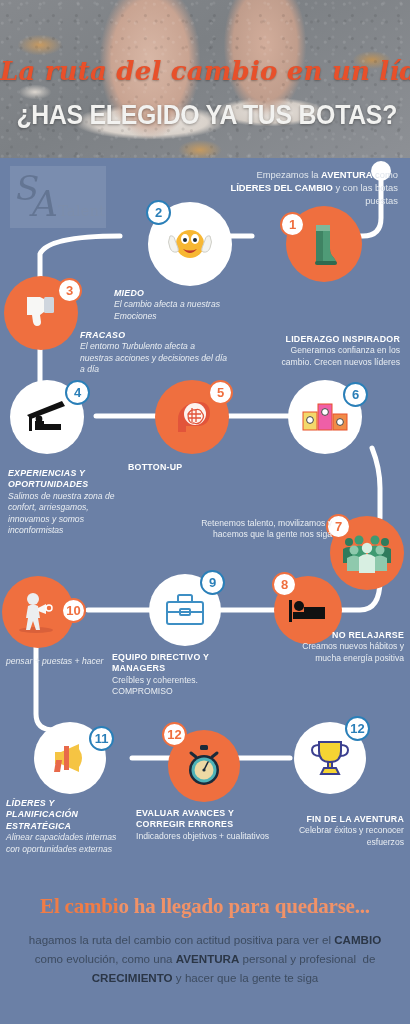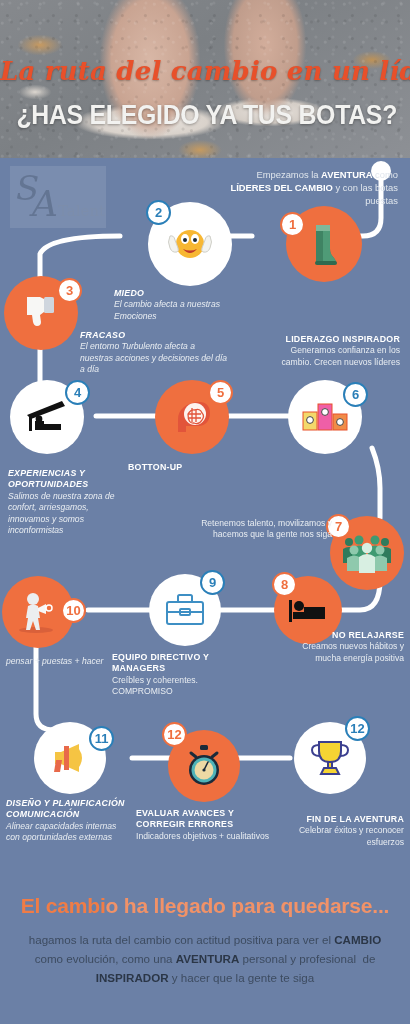--- a/index.html
+++ b/index.html
@@ -61,21 +61,21 @@
   .cap.l{text-align:left;font-style:italic;}
   .cap.c{text-align:left;}
 
   .intro{position:absolute;right:12px;top:10px;width:168px;text-align:right;
     font-size:9.4px;line-height:13px;color:#dfe5ec;z-index:5;}
   .intro b{color:#ffffff;}
 
   
   .footer{position:absolute;left:0;top:888px;width:410px;height:136px;}
   .f1{position:absolute;left:0;right:0;top:6px;text-align:center;
-      font-size:21px;font-weight:bold;color:#f19268;letter-spacing:-.2px;white-space:nowrap;}
+      font-size:21px;font-weight:bold;color:#f19268;letter-spacing:-.2px;white-space:nowrap;font-family:Liberation Serif, serif;}
   .f1 .strong{color:#f07c46;}
   .fbody{position:absolute;left:14px;right:14px;top:42px;text-align:center;
       font-size:11.6px;line-height:19px;color:#3d4b60;}
   .fbody b{color:#2b3647;}
 </style>
 </head>
 <body>
 
 <div class="hero">
   <div class="hero-photo"></div>
@@ -292,21 +292,21 @@
   <div class="node white" style="left:34px;top:564px;width:72px;height:72px;z-index:4">
     <svg width="46" height="34" viewBox="0 0 46 34">
       <path d="M8 11 h6 l18-8 0 28 -18-8 -6 0z" fill="#f5c443"></path>
       <rect x="17" y="5" width="5" height="24" fill="#e8694a"></rect>
       <path d="M9 19 l-2 12 6 0 2-12z" fill="#e8694a"></path>
       <path d="M32 8 q6 9 0 18z" fill="#f5c443"></path>
     </svg>
     <div class="badge blue" style="right:-8px;top:4px">11</div>
   </div>
   <div class="cap l" style="left:6px;top:640px;width:120px">
-    <b>DISEÑO Y PLANIFICACIÓN COMUNICACIÓN</b>
+    <b>LÍDERES Y PLANIFICACIÓN ESTRATÉGICA</b>
     <span>Alinear capacidades internas con oportunidades externas</span>
   </div>
 
   <div class="node orange" style="left:168px;top:572px;width:72px;height:72px;z-index:4">
     <svg width="42" height="44" viewBox="0 0 42 44">
       <rect x="17" y="1" width="8" height="5" rx="1.5" fill="#1b2b3a"></rect>
       <path d="M8 9 l5 4 M34 9 l-5 4" stroke="#1b2b3a" stroke-width="3" stroke-linecap="round"></path>
       <circle cx="21" cy="26" r="15" fill="#1b2b3a"></circle>
       <circle cx="21" cy="26" r="12.5" fill="#4fb3b8"></circle>
       <circle cx="21" cy="26" r="9.5" fill="#edd9a4"></circle>
@@ -335,15 +335,15 @@
     <span>Celebrar éxitos y reconocer esfuerzos</span>
   </div>
 
 </div>
 
 <div class="footer">
   <div class="f1">
     <span class="strong">El cambi</span><span>o ha llegado para quedarse...</span>
   </div>
   <div class="fbody">
-    hagamos la ruta del cambio con actitud positiva para ver el <b>CAMBIO</b> como evolución, como una <b>AVENTURA</b> personal y profesional&nbsp; de <b>INSPIRADOR</b> y hacer que la gente te siga
+    hagamos la ruta del cambio con actitud positiva para ver el <b>CAMBIO</b> como evolución, como una <b>AVENTURA</b> personal y profesional&nbsp; de <b>CRECIMIENTO</b> y hacer que la gente te siga
   </div>
 </div>
 
 </body></html>

